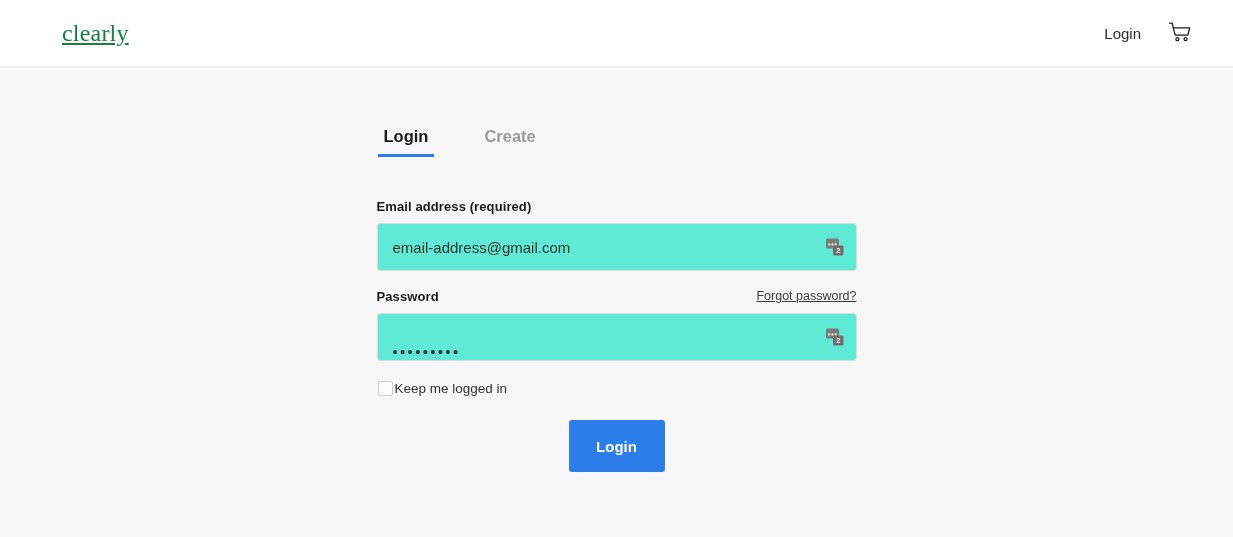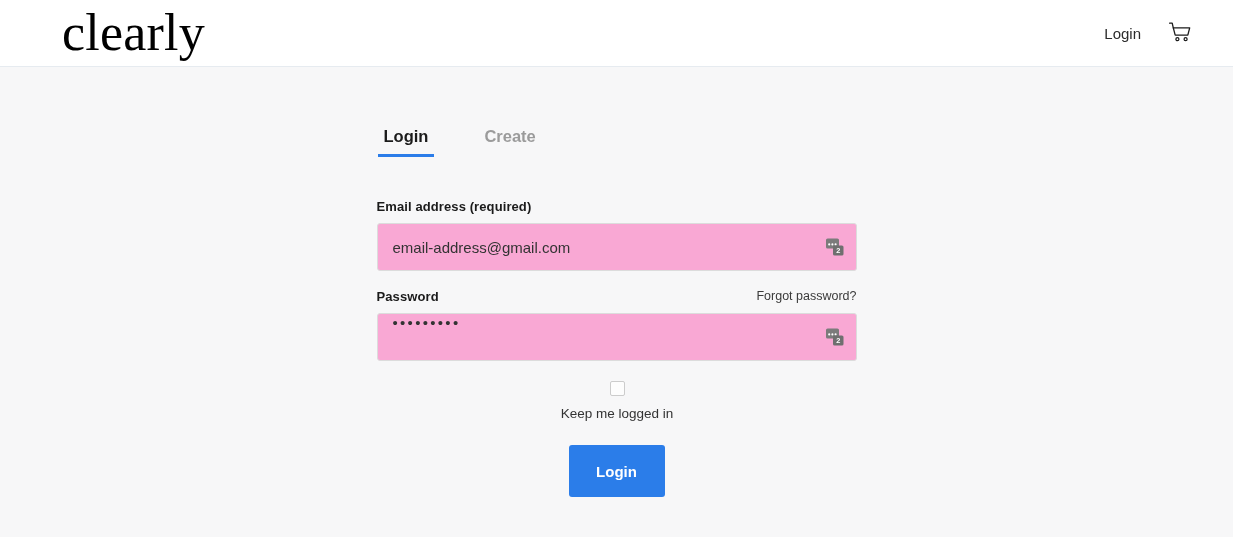--- a/index.html
+++ b/index.html
@@ -21,26 +21,27 @@
     background: #ffffff;
     border-bottom: 1px solid #e6ebf0;
     display: flex;
     align-items: center;
     justify-content: space-between;
     padding: 0 40px 0 62px;
     box-sizing: border-box;
   }
   .brand-logo {
     font-family: "Liberation Serif", serif;
-    font-size: 52px;
+    font-size: 24px;
     line-height: 1;
     letter-spacing: 0.2px;
-    color: #000000;
+    color: #15803d;
     font-weight: 400;
     user-select: none;
+    text-decoration: underline;
   }
   .header-right {
     display: flex;
     align-items: center;
     gap: 26px;
   }
   .header-login-link {
     font-size: 15px;
     color: #2b2b2b;
     text-decoration: none;
@@ -110,32 +111,33 @@
   }
   .field-label {
     font-size: 13px;
     font-weight: bold;
     color: #1b1b1b;
     letter-spacing: 0.1px;
   }
   .forgot-link {
     font-size: 12.5px;
     color: #3a3a3a;
+    text-decoration: underline;
     cursor: pointer;
     margin-left: 16px;
   }
 
   .input-wrap {
     position: relative;
     height: 48px;
-    background: #f9a8d4;
+    background: #5eead4;
     border: 1px solid #dcdcdc;
     border-radius: 3px;
     display: flex;
-    align-items: flex-start;
+    align-items: flex-end;
     box-sizing: border-box;
   }
   .text-input {
     flex: 1;
     height: 100%;
     border: none;
     outline: none;
     background: transparent;
     font-size: 15px;
     color: #333333;
@@ -161,24 +163,23 @@
     width: 22px;
     height: 22px;
     cursor: pointer;
   }
 
   .spacer-between-fields { height: 18px; }
 
   .checkbox-row {
     display: flex;
     align-items: center;
-    gap: 10px;
+    gap: 2px;
     margin-top: 20px;
     padding-left: 1px;
-    flex-direction: column;
   }
   .checkbox-box {
     width: 15px;
     height: 15px;
     border: 1px solid #cccccc;
     border-radius: 2px;
     background: #fdfdfd;
     cursor: pointer;
     box-sizing: border-box;
   }

